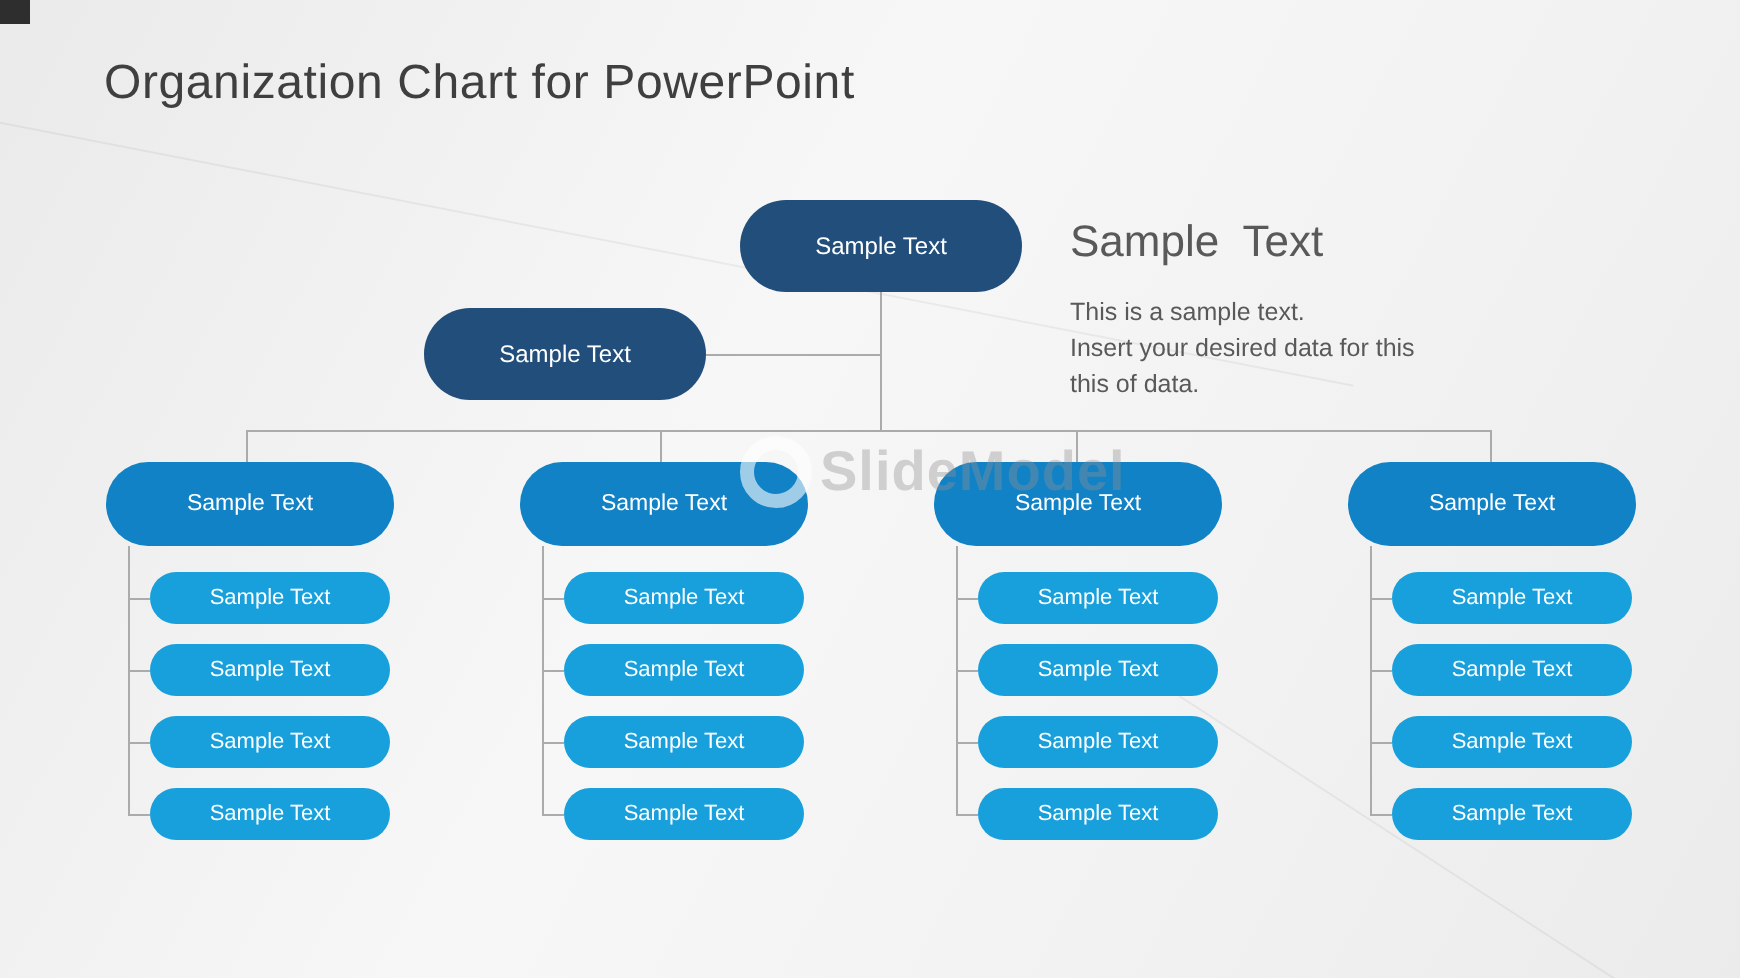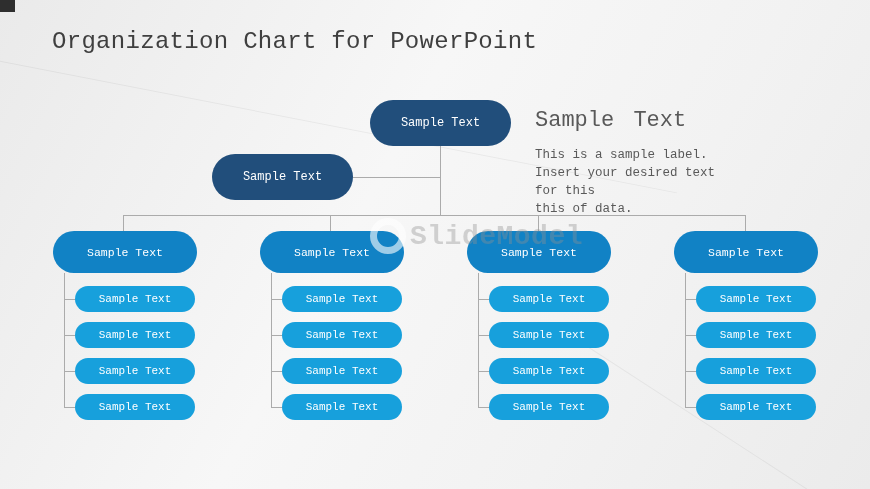--- a/index.html
+++ b/index.html
@@ -8,21 +8,20 @@
     --child-blue:#17A0DC;
     --connector:#ABABAB;
     --title-text:#3F3F3F;
     --annotation-text:#595959;
   }
   html,body{margin:0;padding:0;}
   body{font-family:"Liberation Sans","DejaVu Sans",sans-serif;background:#dcdcdc;}
   .slide{
     position:relative;width:870px;height:489px;overflow:hidden;
     background:linear-gradient(118deg,#eaeaea 0%,#f7f7f7 42%,#f2f2f2 70%,#ebebeb 100%);
-    font-family:Liberation Mono, monospace;
   }
   .bg-line{position:absolute;height:1px;background:rgba(0,0,0,0.05);transform-origin:left center;z-index:0;}
   .bg-line.one{width:720px;left:-30px;top:55px;transform:rotate(11deg);}
   .bg-line.two{width:520px;left:555px;top:325px;transform:rotate(33deg);}
   .corner-mark{position:absolute;left:0;top:0;width:15px;height:12px;background:#2E2E2E;z-index:4;}
   .title{
     position:absolute;left:52px;top:28px;margin:0;
     font-size:24px;font-weight:400;color:var(--title-text);letter-spacing:0.3px;z-index:2;
   }
   
@@ -67,22 +66,22 @@
   <div class="cline" style="left:330px;top:215px;width:1px;height:16px;"></div>
   <div class="cline" style="left:538px;top:215px;width:1px;height:16px;"></div>
   <div class="cline" style="left:745px;top:215px;width:1px;height:16px;"></div>
 
   <div class="node lvl1" style="left:370px;top:100px;">Sample Text</div>
   <div class="node lvl2" style="left:212px;top:154px;">Sample Text</div>
 
   <div class="annotation">
     <div class="annotation-heading">Sample Text</div>
     <div class="annotation-body">
-      <div>This is a sample label.</div>
-      <div>Insert your desired text for this</div>
+      <div>This is a sample text.</div>
+      <div>Insert your desired data for this</div>
       <div>this of data.</div>
     </div>
   </div>
 
   <div class="branch" style="left:53px;">
     <div class="node lvl3" style="left:0;top:0;">Sample Text</div>
     <div class="rail"></div>
     <div class="stub" style="top:68px;"></div>
     <div class="stub" style="top:104px;"></div>
     <div class="stub" style="top:140px;"></div>

